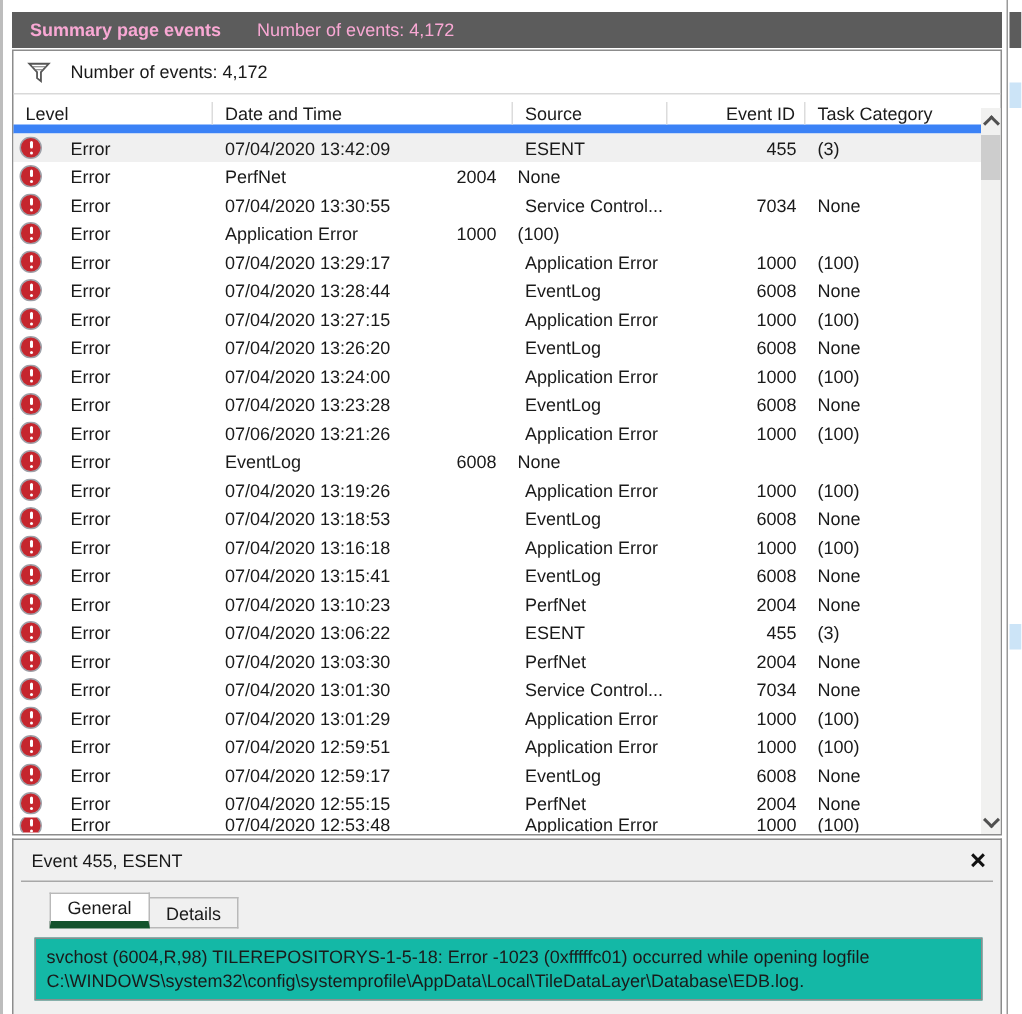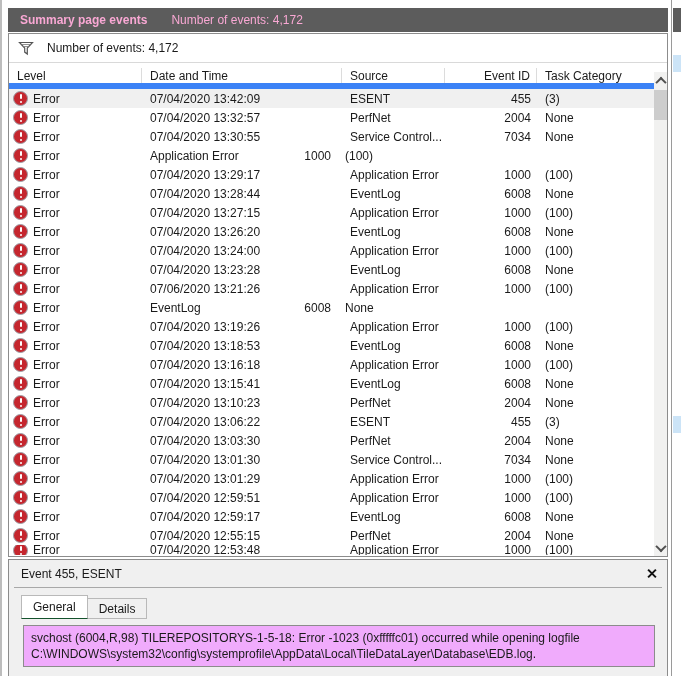--- a/index.html
+++ b/index.html
@@ -38,21 +38,21 @@
   .col-date{width:200px;}
   .col-source{width:103px;}
   .col-id{width:92px;}
   .col-task{width:117px;border-right:none;}
 
   .rows{width:645px;}
   .row{display:flex;height:19px;align-items:center;background:#fff;}
   .row.selected{background:#f0f0f0;}
   .row.partial{height:10px;overflow:hidden;}
   .cell{box-sizing:border-box;padding-left:8px;white-space:nowrap;overflow:hidden;}
-  .cell.level{display:flex;align-items:center;padding-left:4px;gap:5px;}
+  .cell.level{display:flex;align-items:center;padding-left:4px;gap:19px;}
   .cell.right{text-align:right;padding-right:6px;padding-left:0;}
 
   
   .err-icon{width:13px;height:13px;border-radius:50%;background:#c5262e;border:1px solid #9ea0a8;
     position:relative;flex:none;box-sizing:content-box;}
   .err-icon::before{content:"";position:absolute;left:5.5px;top:2px;width:2px;height:5px;background:#fff;border-radius:1px;}
   .err-icon::after{content:"";position:absolute;left:5.5px;top:9px;width:2px;height:2px;background:#fff;border-radius:50%;}
 
   
   .vscroll{position:absolute;top:38px;right:0;bottom:0;width:13px;background:#f1f1f0;}
@@ -70,24 +70,24 @@
   .pv-header{height:27px;display:flex;align-items:center;justify-content:space-between;
     padding:0 10px 0 12px;}
   .pv-sep{height:1px;background:#a8a8a8;margin:0 5px;}
   .close-x{position:relative;width:11px;height:11px;cursor:default;}
   .close-x::before,.close-x::after{content:"";position:absolute;left:4.5px;top:0;width:2px;height:11px;background:#111;}
   .close-x::before{transform:rotate(45deg);}
   .close-x::after{transform:rotate(-45deg);}
 
   .tab-bar{display:flex;align-items:flex-end;margin:7px 0 0 12px;height:24px;}
   .tab{box-sizing:border-box;border:1px solid #b9b9b9;padding:0 11px;display:flex;align-items:center;}
-  .tab.active{background:#fff;height:24px;border-bottom:1px solid #14532d;z-index:2;}
+  .tab.active{background:#fff;height:24px;border-bottom:5px solid #14532d;z-index:2;margin-left:12px;}
   .tab.inactive{background:#f0f0f0;height:21px;border-left:none;}
 
-  .desc-box{position:absolute;left:14px;top:65px;width:632px;height:42px;background:#f0abfc;
+  .desc-box{position:absolute;left:14px;top:65px;width:632px;height:42px;background:#14b8a6;
     border:1px solid #8c8c8c;box-sizing:border-box;padding:4px 7px;overflow:hidden;}
   .desc-text{line-height:16px;overflow-wrap:anywhere;}
 </style>
 </head>
 <body>
 
 <div class="stage">
 
   <div class="left-edge"></div>
 
@@ -123,21 +123,20 @@
         <div class="cell col-date">07/04/2020 13:42:09</div>
         <div class="cell col-source">ESENT</div>
         <div class="cell col-id right">455</div>
         <div class="cell col-task">(3)</div>
       </div>
         <div class="row">
         <div class="cell level col-level">
           <span class="err-icon"></span>
           <span>Error</span>
         </div>
-        <div class="cell col-date">07/04/2020 13:32:57</div>
         <div class="cell col-source">PerfNet</div>
         <div class="cell col-id right">2004</div>
         <div class="cell col-task">None</div>
       </div>
         <div class="row">
         <div class="cell level col-level">
           <span class="err-icon"></span>
           <span>Error</span>
         </div>
         <div class="cell col-date">07/04/2020 13:30:55</div>

